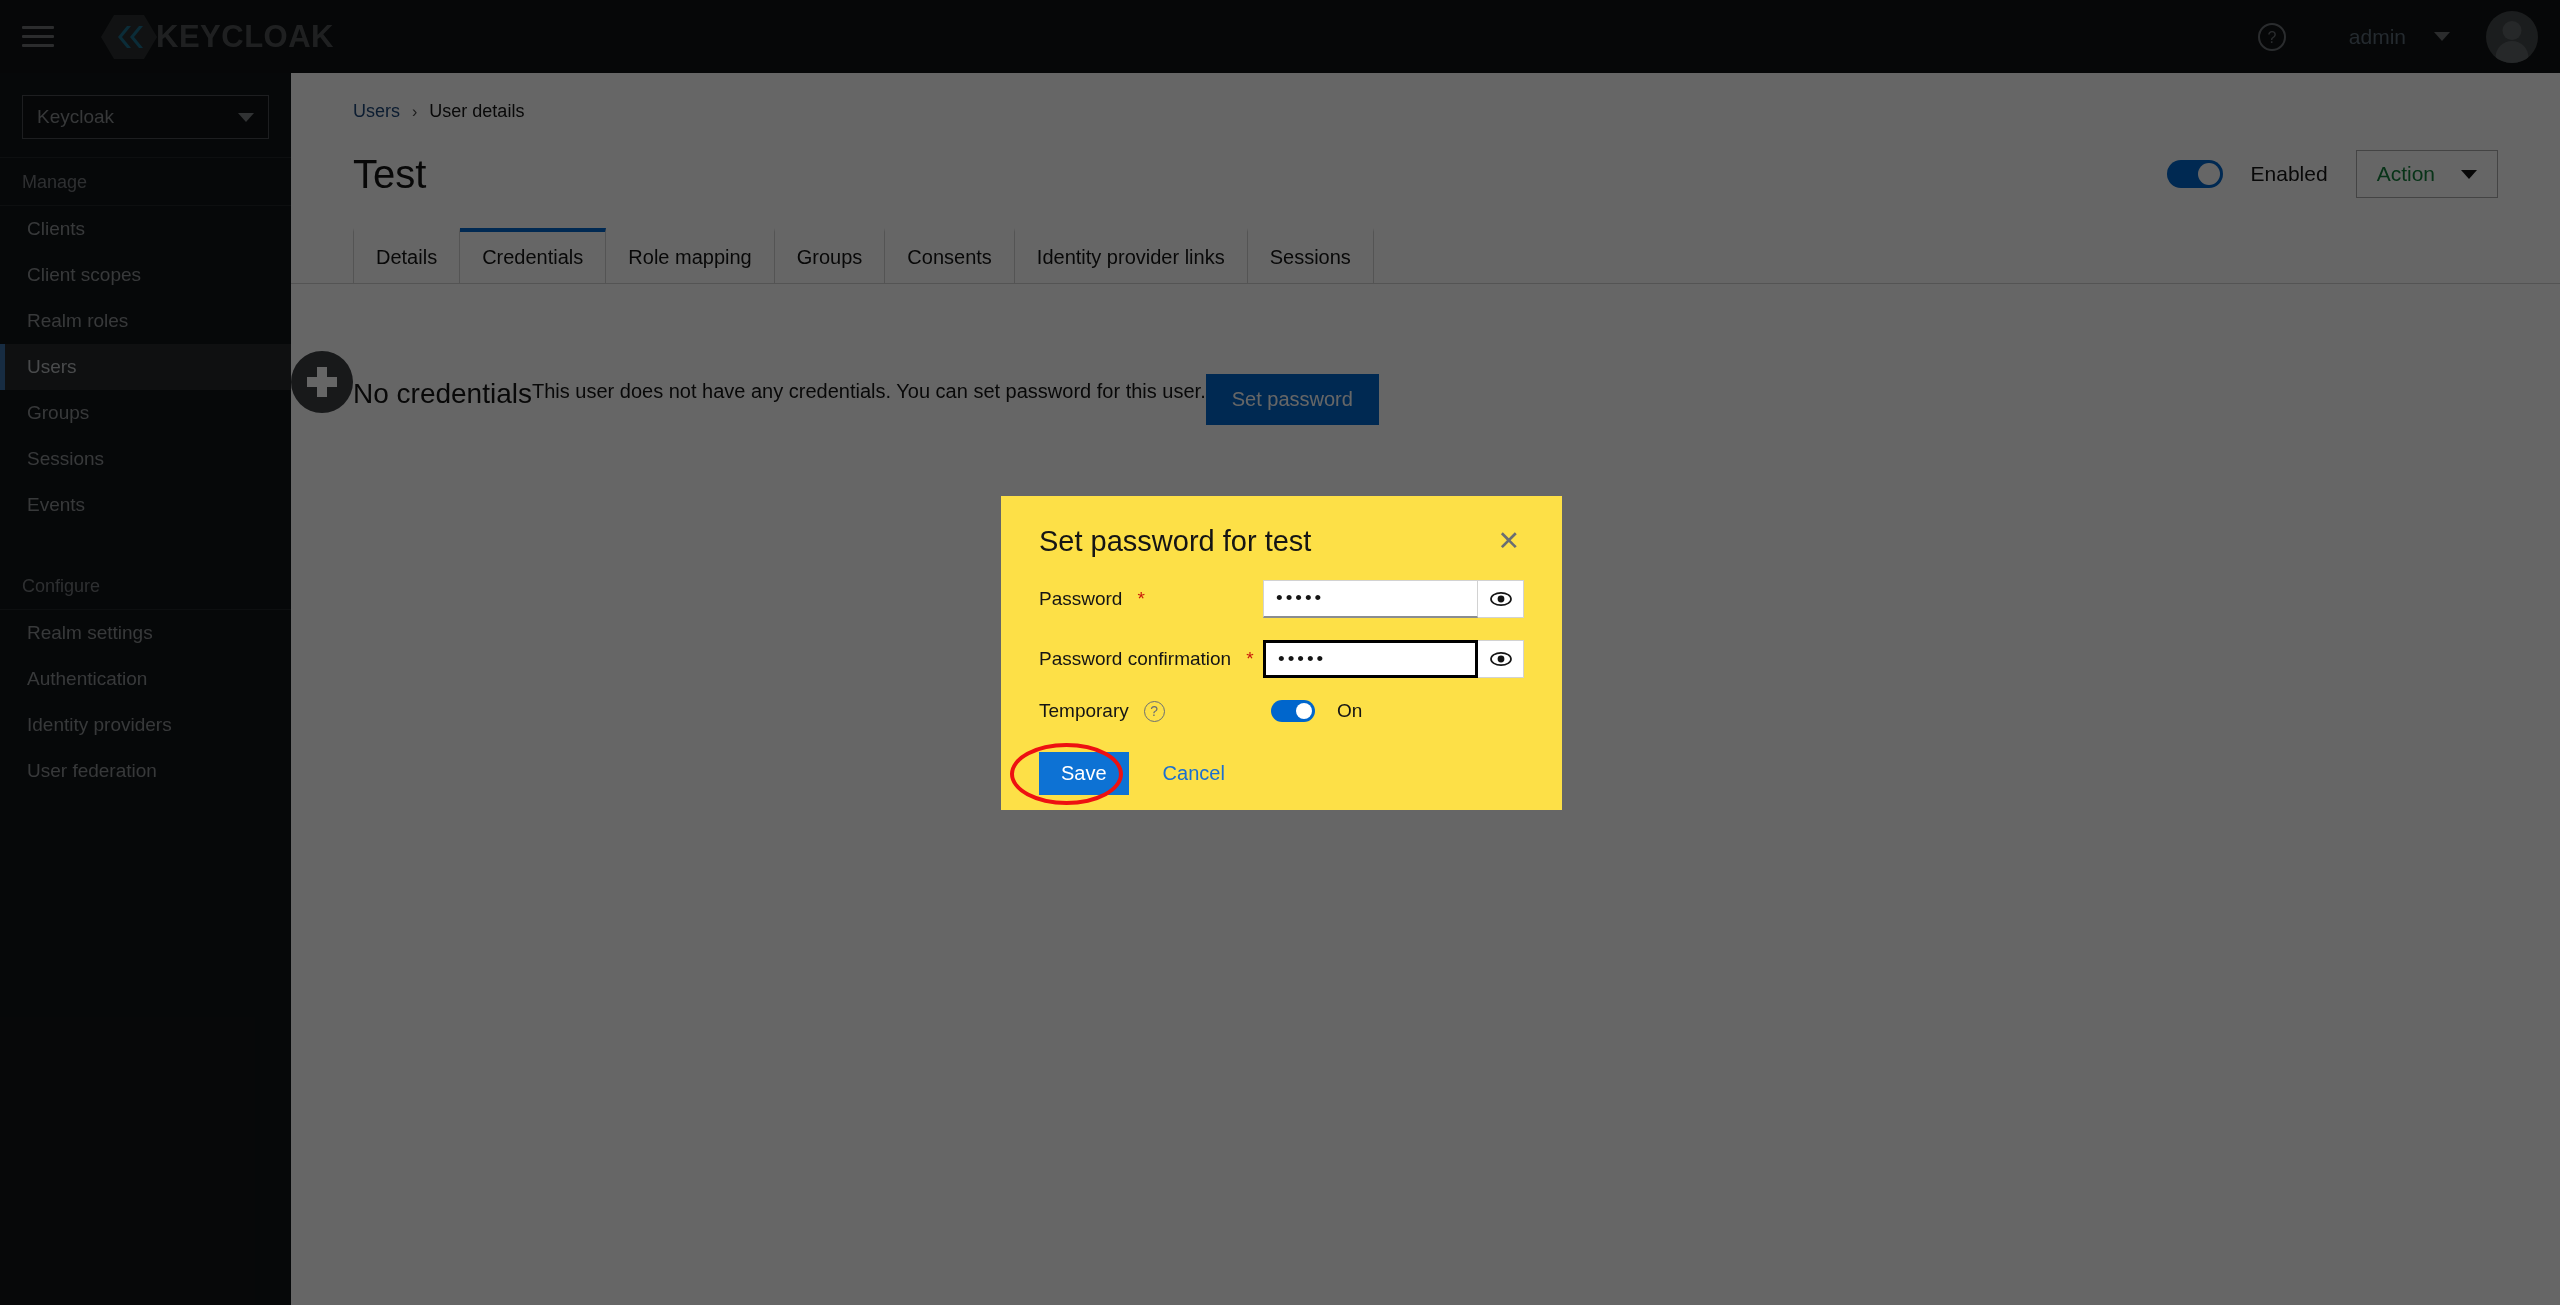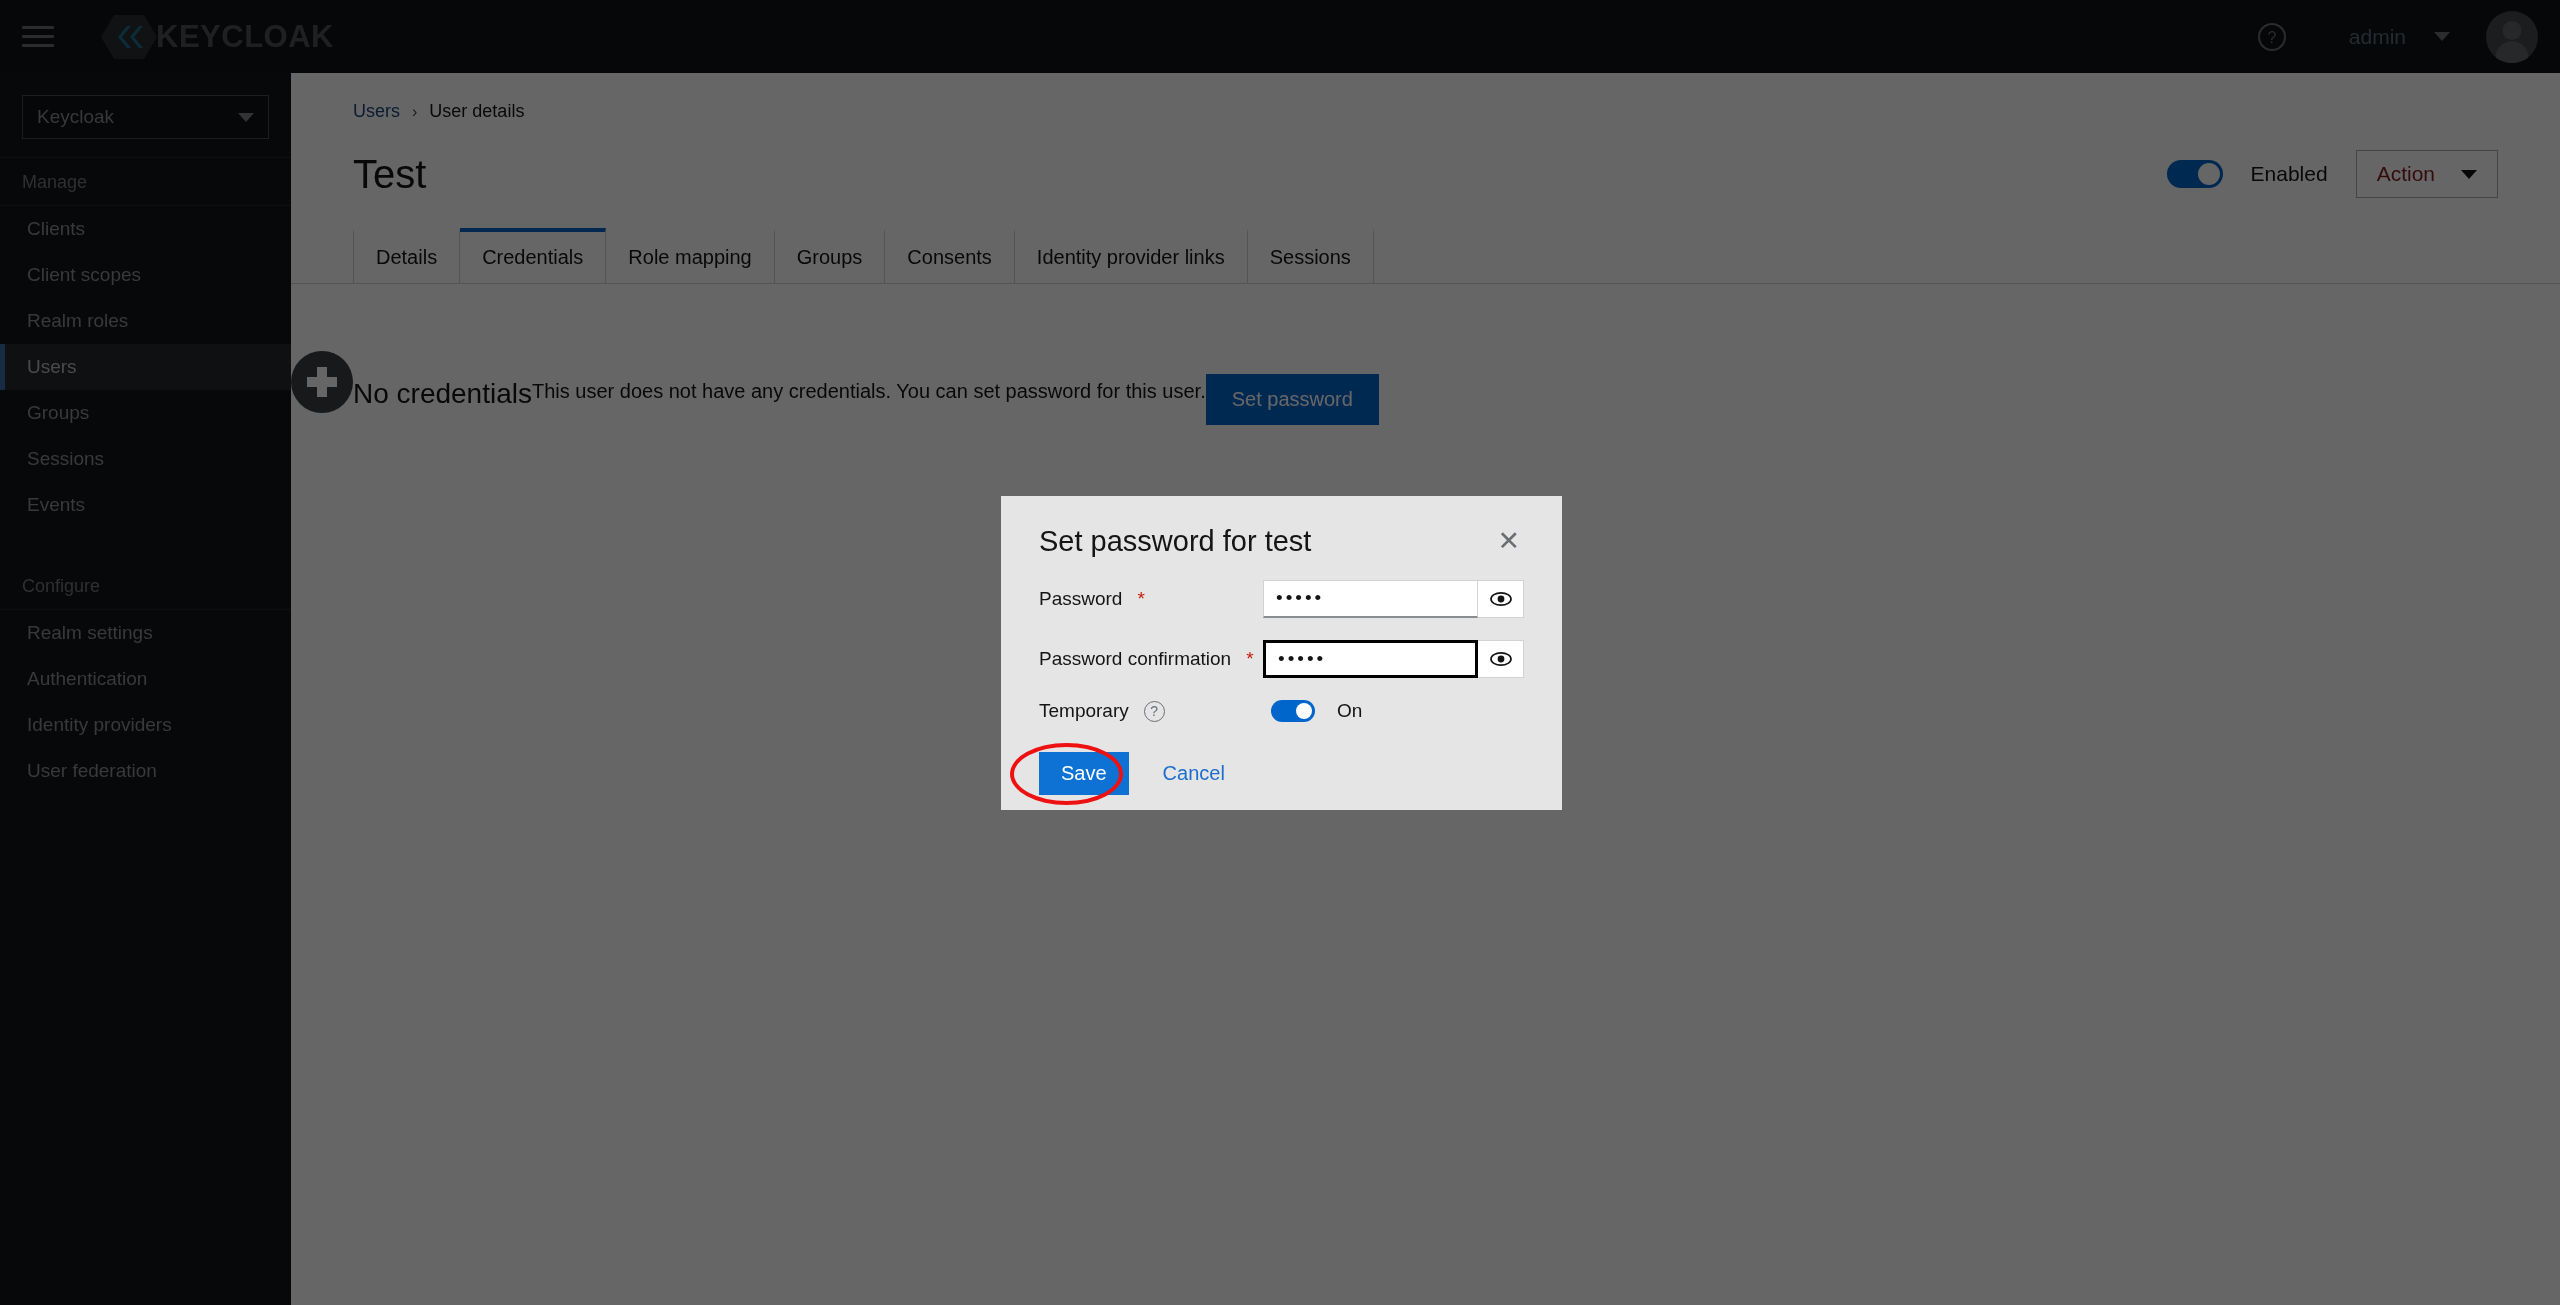--- a/index.html
+++ b/index.html
@@ -109,21 +109,21 @@
   }
   .switch .knob {
     position: absolute; right: 3px; top: 3px;
     width: 22px; height: 22px; border-radius: 50%; background: #fff;
   }
   .switch-label { font-size: 21px; color: #151515; }
   .action-btn {
     border: 1px solid #aaa; background: transparent;
     height: 48px; padding: 0 20px;
     display: flex; align-items: center; gap: 26px;
-    font-size: 21px; color: #7f1d1d; cursor: pointer;
+    font-size: 21px; color: #15803d; cursor: pointer;
     font-family: "Liberation Sans", sans-serif;
   }
   .action-btn .caret {
     width: 0; height: 0;
     border-left: 8px solid transparent; border-right: 8px solid transparent;
     border-top: 9px solid #151515;
   }
 
   
   .tabs { display: flex; margin-top: 30px; padding-left: 62px; border-bottom: 1px solid #d2d2d2; }
@@ -159,21 +159,21 @@
     font-family: "Liberation Sans", sans-serif;
   }
 
   
   .overlay {
     position: absolute; inset: 0; background: rgba(0,0,0,0.6); z-index: 10;
   }
   .modal {
     position: absolute; left: 1001px; top: 496px;
     width: 561px; height: 314px;
-    background: #e5e5e5; z-index: 11;
+    background: #fde047; z-index: 11;
     padding: 30px 38px 0 38px;
   }
   .modal-head { display: flex; align-items: flex-start; }
   .modal-title { font-size: 29px; color: #151515; font-weight: normal; line-height: 1.1; }
   .modal-close {
     margin-left: auto; background: none; border: none; cursor: pointer;
     font-size: 27px; color: #6a6e73; line-height: 1;
     font-family: "Liberation Sans", sans-serif; padding: 2px 4px;
   }
   .form-row { display: flex; align-items: center; margin-top: 22px; }

